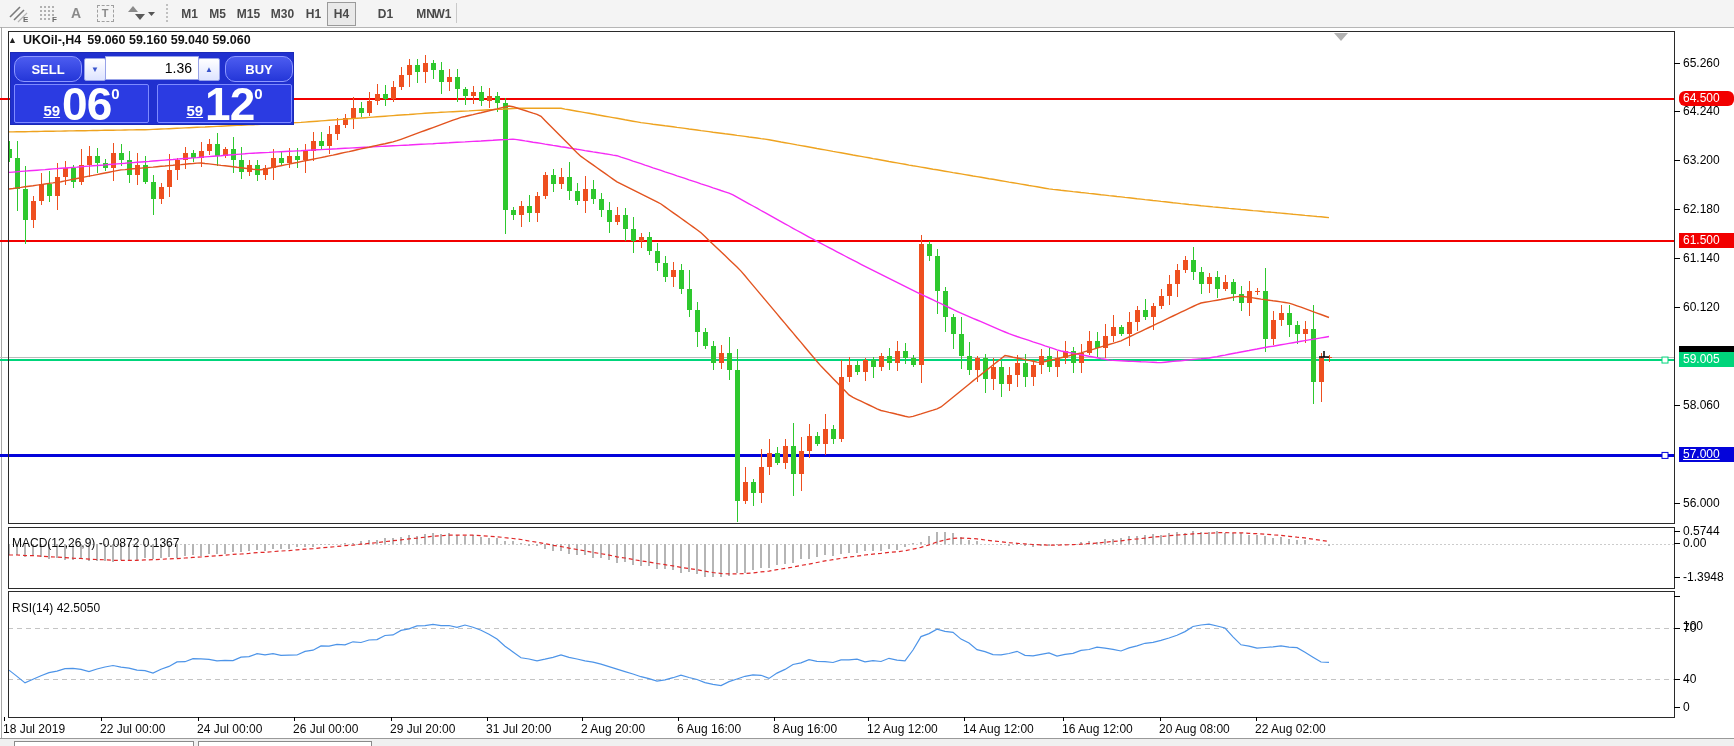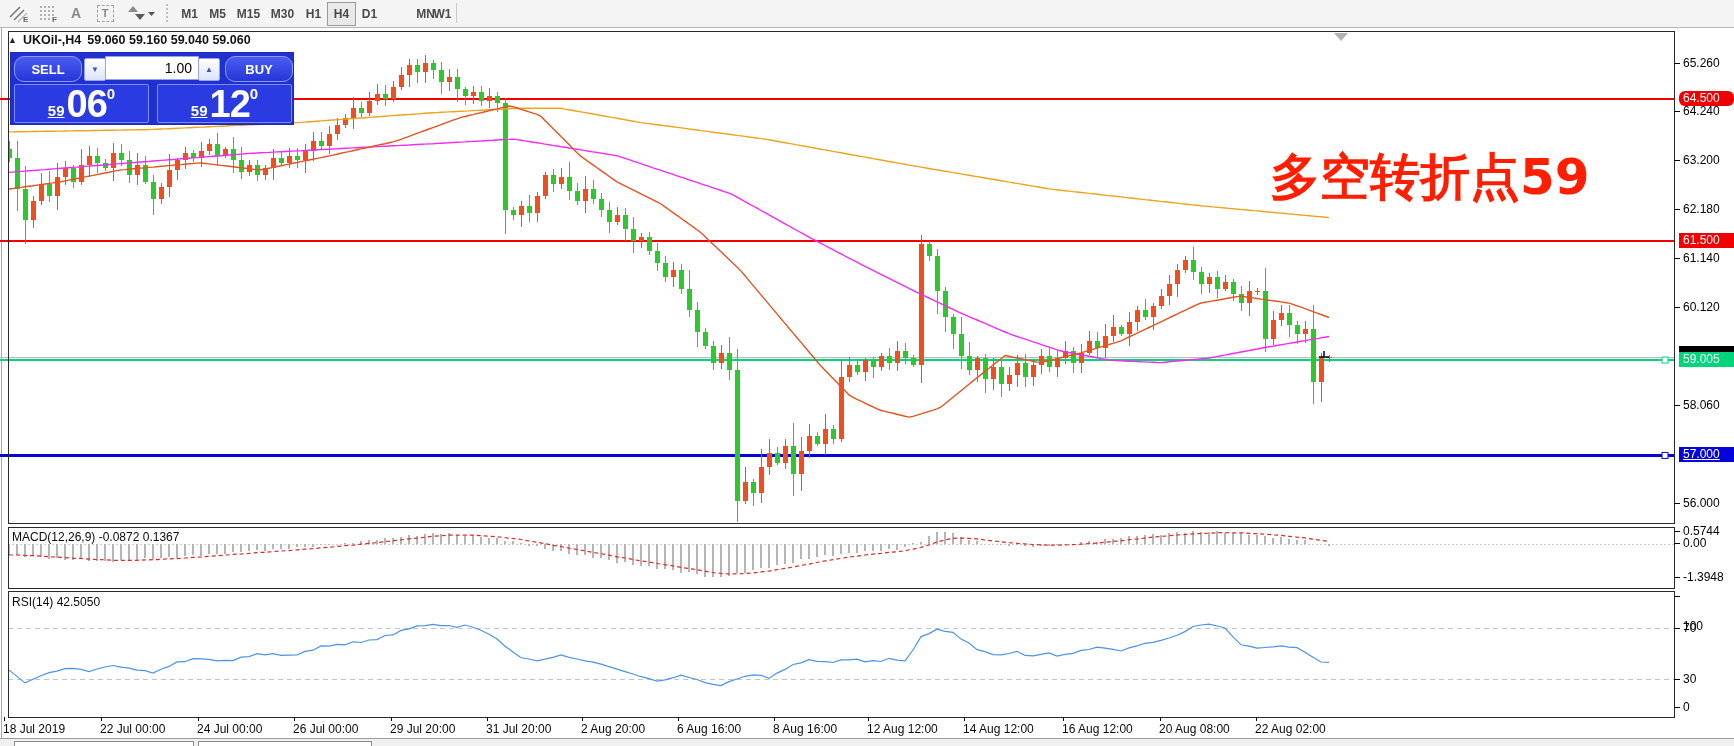--- a/index.html
+++ b/index.html
@@ -29,32 +29,32 @@
   .spin{position:absolute;top:5px;width:20px;height:21px;background:linear-gradient(#ffffff,#dde3ff);
         border:1px solid #97a2e8;border-radius:2px;color:#3a55cc;font-size:8px;
         display:flex;align-items:center;justify-content:center;}
   #vol-down{left:73px;} #vol-up{left:187px;}
   #volume-field{position:absolute;left:94px;top:3px;width:86px;height:22px;background:#fff;border:1px solid #97a2e8;
         font-size:14px;color:#000;text-align:right;padding-right:6px;line-height:22px;}
   .price-box{position:absolute;top:31px;width:135px;height:39px;background:#2b3be2;border:1px solid #7e8bff;border-radius:2px;
         color:#fff;display:flex;align-items:flex-end;justify-content:center;box-sizing:border-box;padding-bottom:1px;}
   #sell-price-box{left:3px;} #buy-price-box{left:146px;}
   .pp{font-size:15px;font-weight:bold;line-height:20px;margin-right:2px;text-decoration:underline;}
-  .pm{font-size:38px;font-weight:bold;line-height:34px;letter-spacing:-1px;}
+  .pm{font-size:46px;font-weight:bold;line-height:34px;letter-spacing:-1px;}
   .ps{font-size:15px;font-weight:bold;line-height:14px;align-self:flex-start;margin-top:2px;}
 
   
   #annotation{position:absolute;left:1270px;top:144px;font-size:50px;font-weight:bold;color:#ff1e00;
         font-family:"DejaVu Sans","Liberation Sans",sans-serif;white-space:nowrap;}
 
   
   .axis-label{position:absolute;left:1683px;width:50px;height:16px;font-size:12px;line-height:16px;color:#000;}
   .axis-badge{position:absolute;left:1679px;width:55px;height:15px;font-size:12px;line-height:15px;color:#fff;padding-left:4px;box-sizing:border-box;}
   #ask-marker{position:absolute;left:1679px;top:346px;width:55px;height:6px;background:#000;}
-  .ind-label{position:absolute;font-size:12px;color:#0a0a0a;}
+  .ind-label{position:absolute;font-size:12px;color:#0a0a0a;margin-top:6px;}
   .date-label{position:absolute;top:722px;font-size:12px;color:#0a0a0a;white-space:nowrap;}
 
   
   #bottom-strip{position:absolute;left:0;top:738px;width:1734px;height:8px;background:#f0f0f0;border-top:1px solid #9a9a9a;}
   .tab-stub{position:absolute;top:2px;height:8px;background:#fff;border:1px solid #8a8a8a;border-bottom:none;}
 
   #overlay{position:absolute;left:0;top:0;width:1734px;height:746px;pointer-events:none;}
   #left-edge{position:absolute;left:1px;top:27px;width:1px;height:719px;background:#a8a8a8;}
 </style>
 </head>
@@ -96,21 +96,21 @@
       </svg>
     </div>
     <div class="dotsep" style="left:166px;"></div>
     <div id="timeframes">
         <div class="tf" style="left: 175px; width: 27px;">M1</div>
         <div class="tf" style="left: 203px; width: 27px;">M5</div>
         <div class="tf" style="left: 231px; width: 33px;">M15</div>
         <div class="tf" style="left: 265px; width: 33px;">M30</div>
         <div class="tf" style="left: 299px; width: 27px;">H1</div>
         <div class="tf active" style="left: 327px; width: 27px;">H4</div>
-        <div class="tf" style="left: 355px; width: 27px;">D1</div>
+        <div class="tf" style="left: 355px; width: 27px; padding-left: 16px;">D1</div>
         <div class="tf" style="left: 383px; width: 27px; margin-left: 45px;">W1</div>
         <div class="tf" style="left: 411px; width: 27px;">MN</div>
       </div>
     <div class="sep" style="left:456px;"></div>
   </div>
 
   <div id="left-edge"></div>
 
   <svg id="chart-svg" width="1734" height="746" style="position:absolute;left:0;top:0;">
       <defs>
@@ -680,21 +680,20 @@
       <line x1="1324" y1="351" x2="1324" y2="357" stroke="#000" stroke-width="1.5"></line>
     </svg>
 
   <div id="overlay">
     <div id="chart-header">
       <span id="collapse-tri" style="pointer-events:auto;">▲</span>
       <span>UKOil-,H4</span>
       <span style="font-weight:600;">59.060 59.160 59.040 59.060</span>
     </div>
 
-    <div id="annotation" style="color: rgb(255, 30, 0);">多空转折点59</div>
 
     <div class="ind-label" style="left:12px;top:530px;">MACD(12,26,9) -0.0872 0.1367</div>
     <div class="ind-label" style="left:12px;top:595px;">RSI(14) 42.5050</div>
 
     <div id="price-labels">
         <div class="axis-label" style="top: 55px;">65.260</div>
         <div class="axis-label" style="top: 103px;">64.240</div>
         <div class="axis-label" style="top: 152px;">63.200</div>
         <div class="axis-label" style="top: 201px;">62.180</div>
         <div class="axis-label" style="top: 250px;">61.140</div>
@@ -703,21 +702,21 @@
         <div class="axis-label" style="top: 495px;">56.000</div>
         <div class="axis-badge" style="top: 91px; background: rgb(242, 0, 0); border-radius: 6px;">64.500</div>
         <div class="axis-badge" style="top: 233px; background: rgb(242, 0, 0);">61.500</div>
         <div class="axis-badge" style="top: 352px; background: rgb(0, 213, 123);">59.005</div>
         <div class="axis-badge" style="top: 447px; background: rgb(4, 4, 218); text-decoration: underline;">57.000</div>
         <div class="axis-label" style="top: 523px;">0.5744</div>
         <div class="axis-label" style="top: 535px;">0.00</div>
         <div class="axis-label" style="top: 569px;">-1.3948</div>
         <div class="axis-label" style="top: 588px; margin-top: 30px;">100</div>
         <div class="axis-label" style="top: 620px;">70</div>
-        <div class="axis-label" style="top: 671px;">30</div>
+        <div class="axis-label" style="top: 671px;">40</div>
         <div class="axis-label" style="top: 699px;">0</div>
       </div>
     <div id="ask-marker"></div>
     <div id="date-labels">
         <div class="date-label" style="left: 3px;">18 Jul 2019</div>
         <div class="date-label" style="left: 100px;">22 Jul 00:00</div>
         <div class="date-label" style="left: 197px;">24 Jul 00:00</div>
         <div class="date-label" style="left: 293px;">26 Jul 00:00</div>
         <div class="date-label" style="left: 390px;">29 Jul 20:00</div>
         <div class="date-label" style="left: 486px;">31 Jul 20:00</div>
@@ -730,21 +729,21 @@
         <div class="date-label" style="left: 1159px;">20 Aug 08:00</div>
         <div class="date-label" style="left: 1255px;">22 Aug 02:00</div>
       </div>
   </div>
 
   <div id="trade-panel">
     <div id="sell-button" class="tp-btn">SELL</div>
     <div id="vol-down" class="spin">
         <span>▼</span>
       </div>
-    <div id="volume-field">1.00</div>
+    <div id="volume-field">1.36</div>
     <div id="vol-up" class="spin">
         <span>▲</span>
       </div>
     <div id="buy-button" class="tp-btn">BUY</div>
     <div id="sell-price-box" class="price-box">
       <span class="pp">59</span>
       <span class="pm">06</span>
       <span class="ps">0</span>
     </div>
     <div id="buy-price-box" class="price-box">

